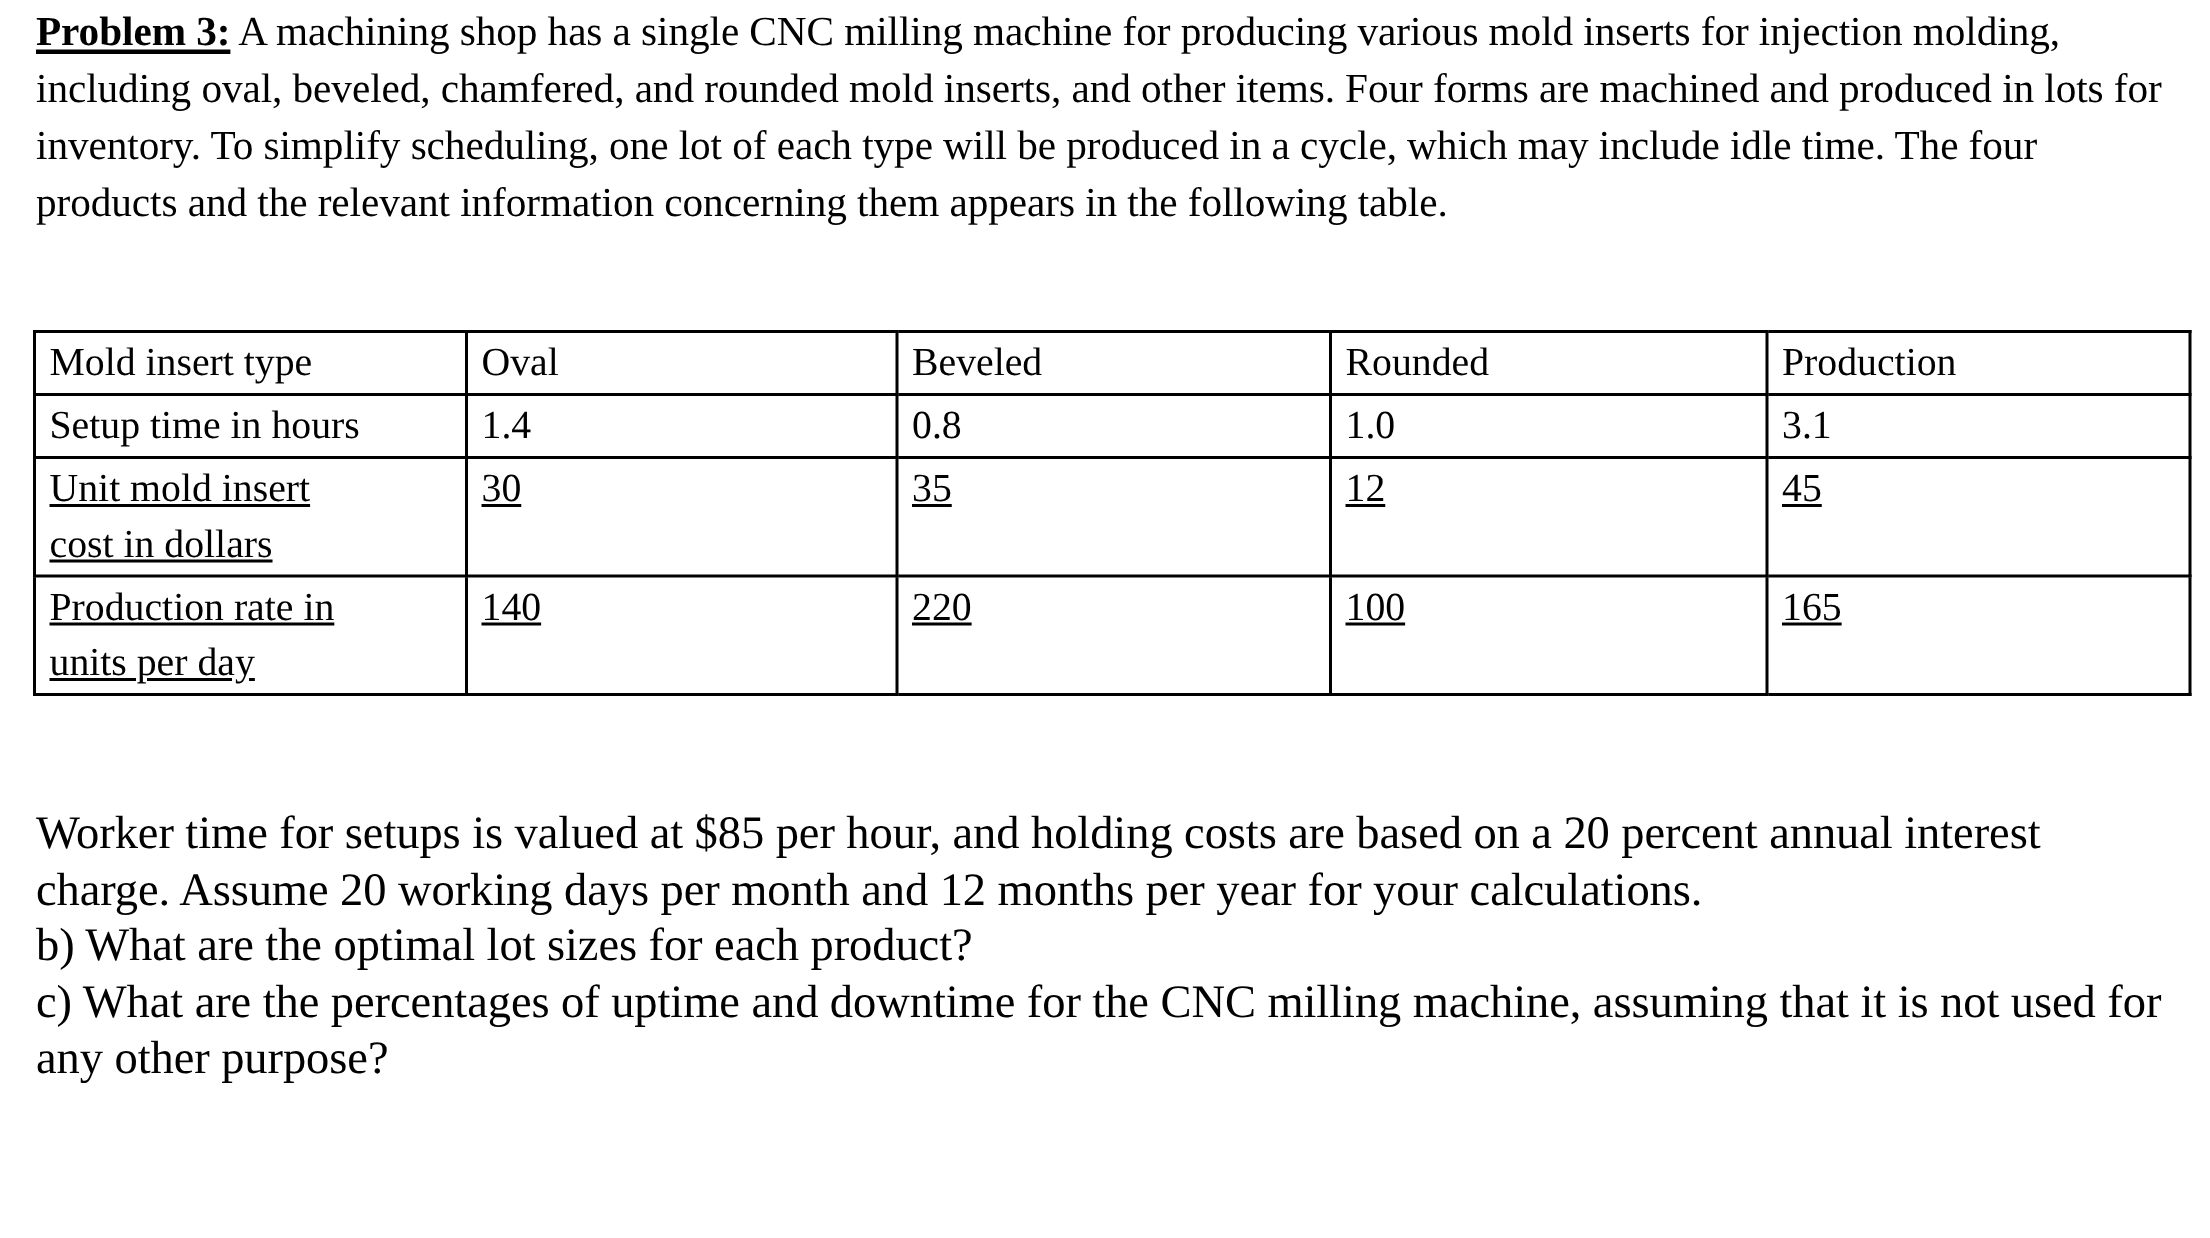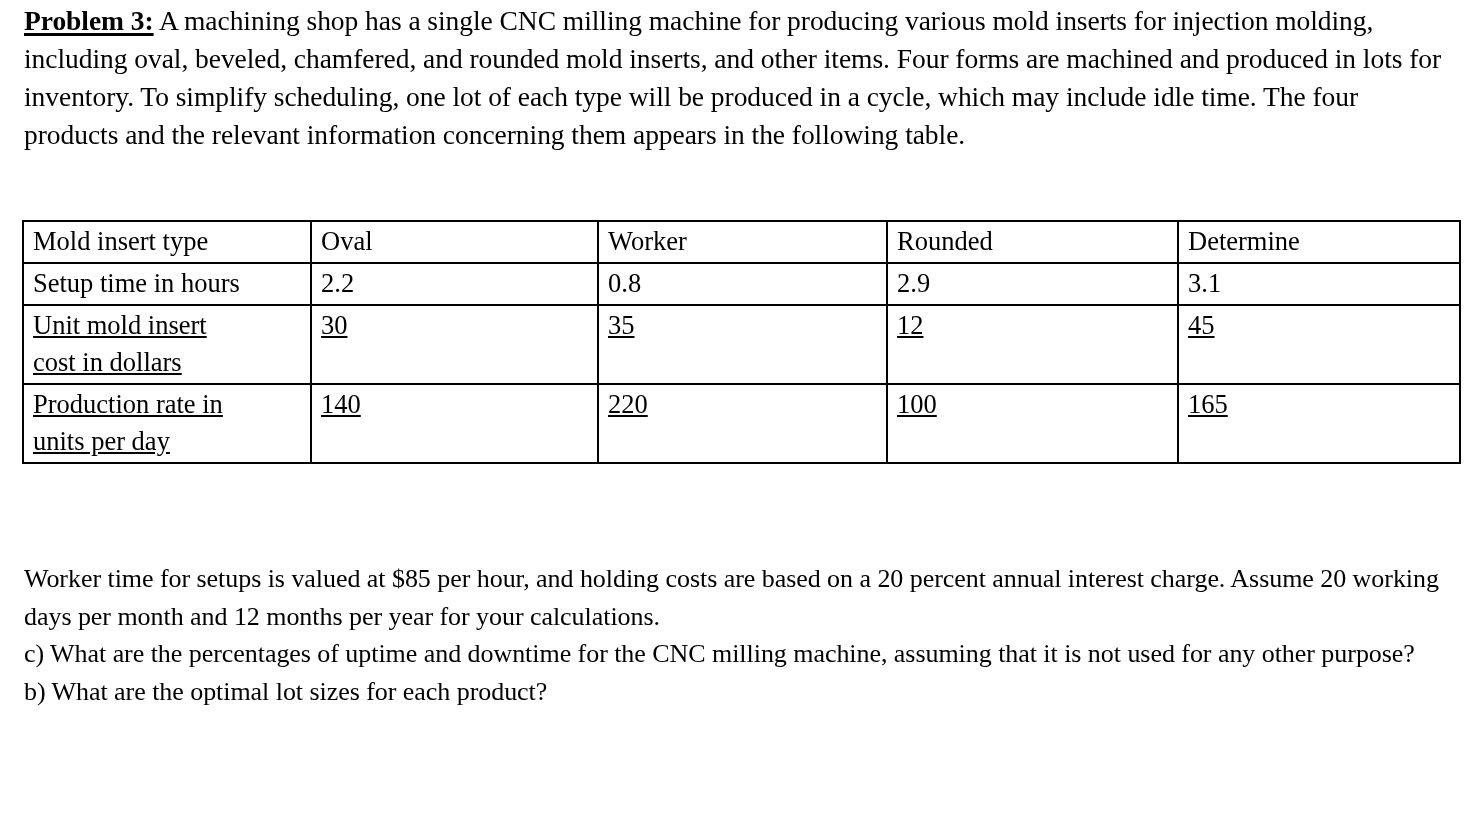--- a/index.html
+++ b/index.html
@@ -70,23 +70,23 @@
   table.data-table col.c-bev   { width: 289px; }
   table.data-table col.c-rnd   { width: 291px; }
   table.data-table col.c-cham  { width: 282px; }
 
   .row-tall td { height: 74px; text-decoration: underline; }
 
   
   .closing {
     position: absolute;
     left: 24px;
-    top: 560px;
+    top: 536px;
     width: 1432px;
-    font-size: 26px;
+    font-size: 31px;
     line-height: 37.5px;
     letter-spacing: -0.05px;
   }
   .closing p {
     margin: 0;
   }
   .q-item {
     margin: 0;
   }
 </style>
@@ -103,29 +103,29 @@
         <col class="c-label">
           <col class="c-oval">
           <col class="c-bev">
           <col class="c-rnd">
           <col class="c-cham">
       </colgroup>
       <tbody>
         <tr>
           <td>Mold insert type</td>
           <td>Oval</td>
-          <td>Worker</td>
+          <td>Beveled</td>
           <td>Rounded</td>
-          <td>Determine</td>
+          <td>Production</td>
         </tr>
         <tr>
           <td>Setup time in hours</td>
-          <td>2.2</td>
+          <td>1.4</td>
           <td>0.8</td>
-          <td>2.9</td>
+          <td>1.0</td>
           <td>3.1</td>
         </tr>
         <tr class="row-tall">
           <td>Unit mold insert
 cost in dollars</td>
           <td>30</td>
           <td>35</td>
           <td>12</td>
           <td>45</td>
         </tr>
@@ -136,17 +136,17 @@
           <td>220</td>
           <td>100</td>
           <td>165</td>
         </tr>
       </tbody>
     </table>
   </div>
 
   <div class="closing">
     <p>Worker time for setups is valued at $85 per hour, and holding costs are based on a 20 percent annual interest charge. Assume 20 working days per month and 12 months per year for your calculations.</p>
+    <p class="q-item">b) What are the optimal lot sizes for each product?</p>
     <p class="q-item">c) What are the percentages of uptime and downtime for the CNC milling machine, assuming that it is not used for any other purpose?</p>
-    <p class="q-item">b) What are the optimal lot sizes for each product?</p>
   </div>
 
 </div>
 
 </body></html>

